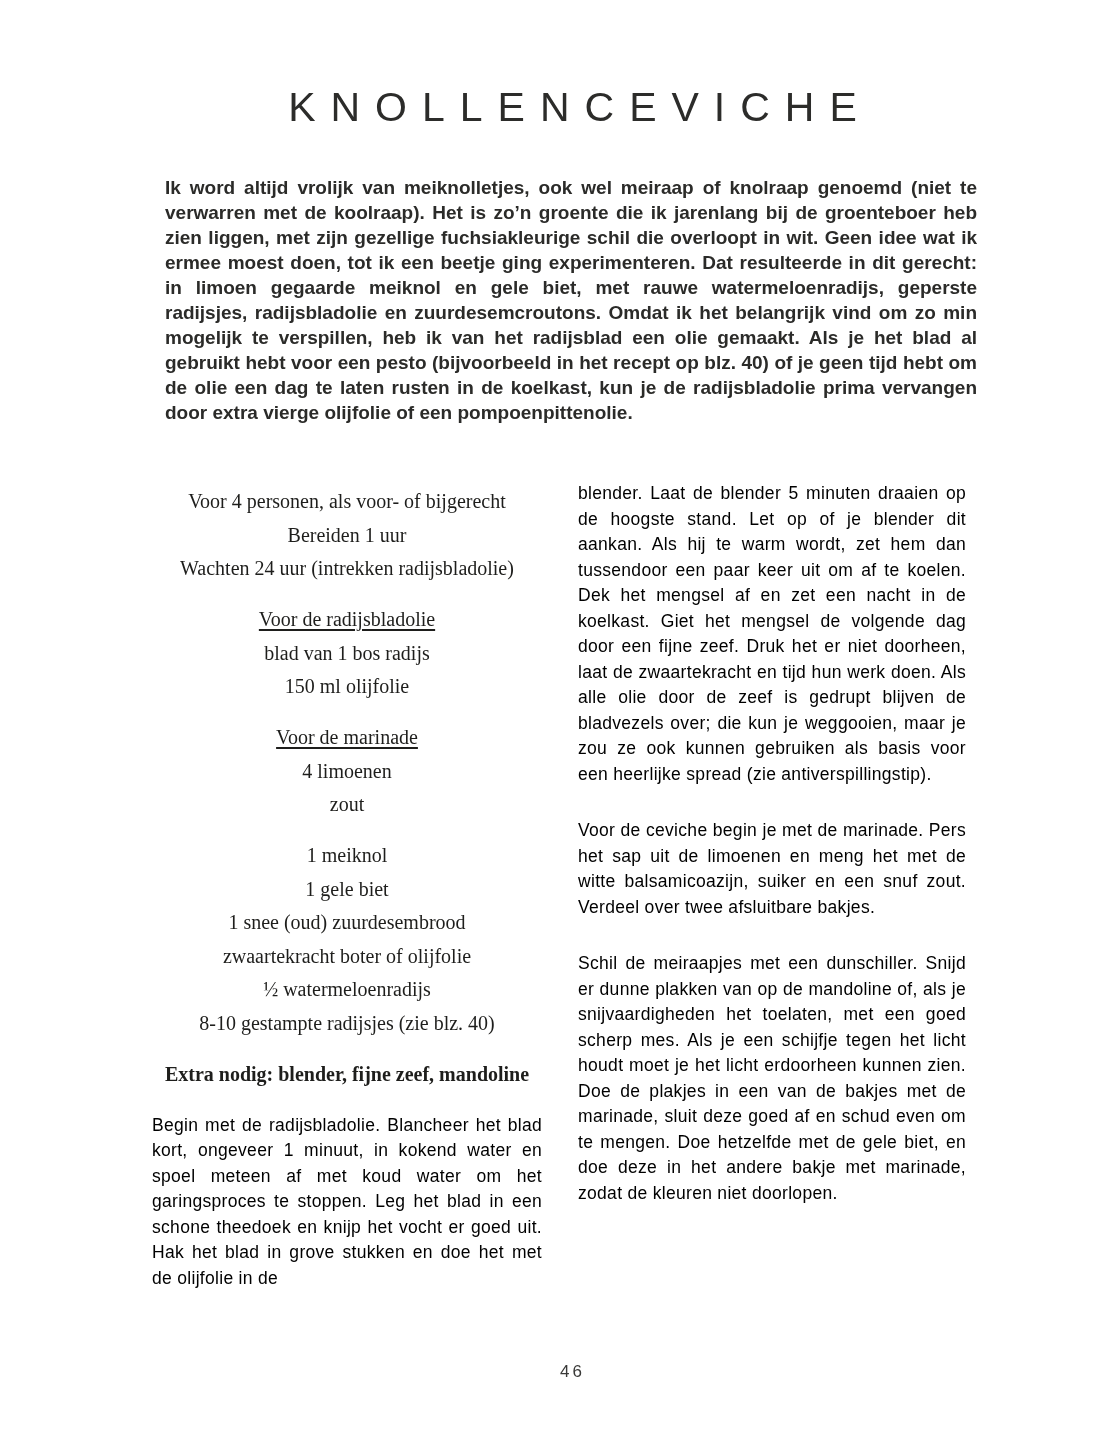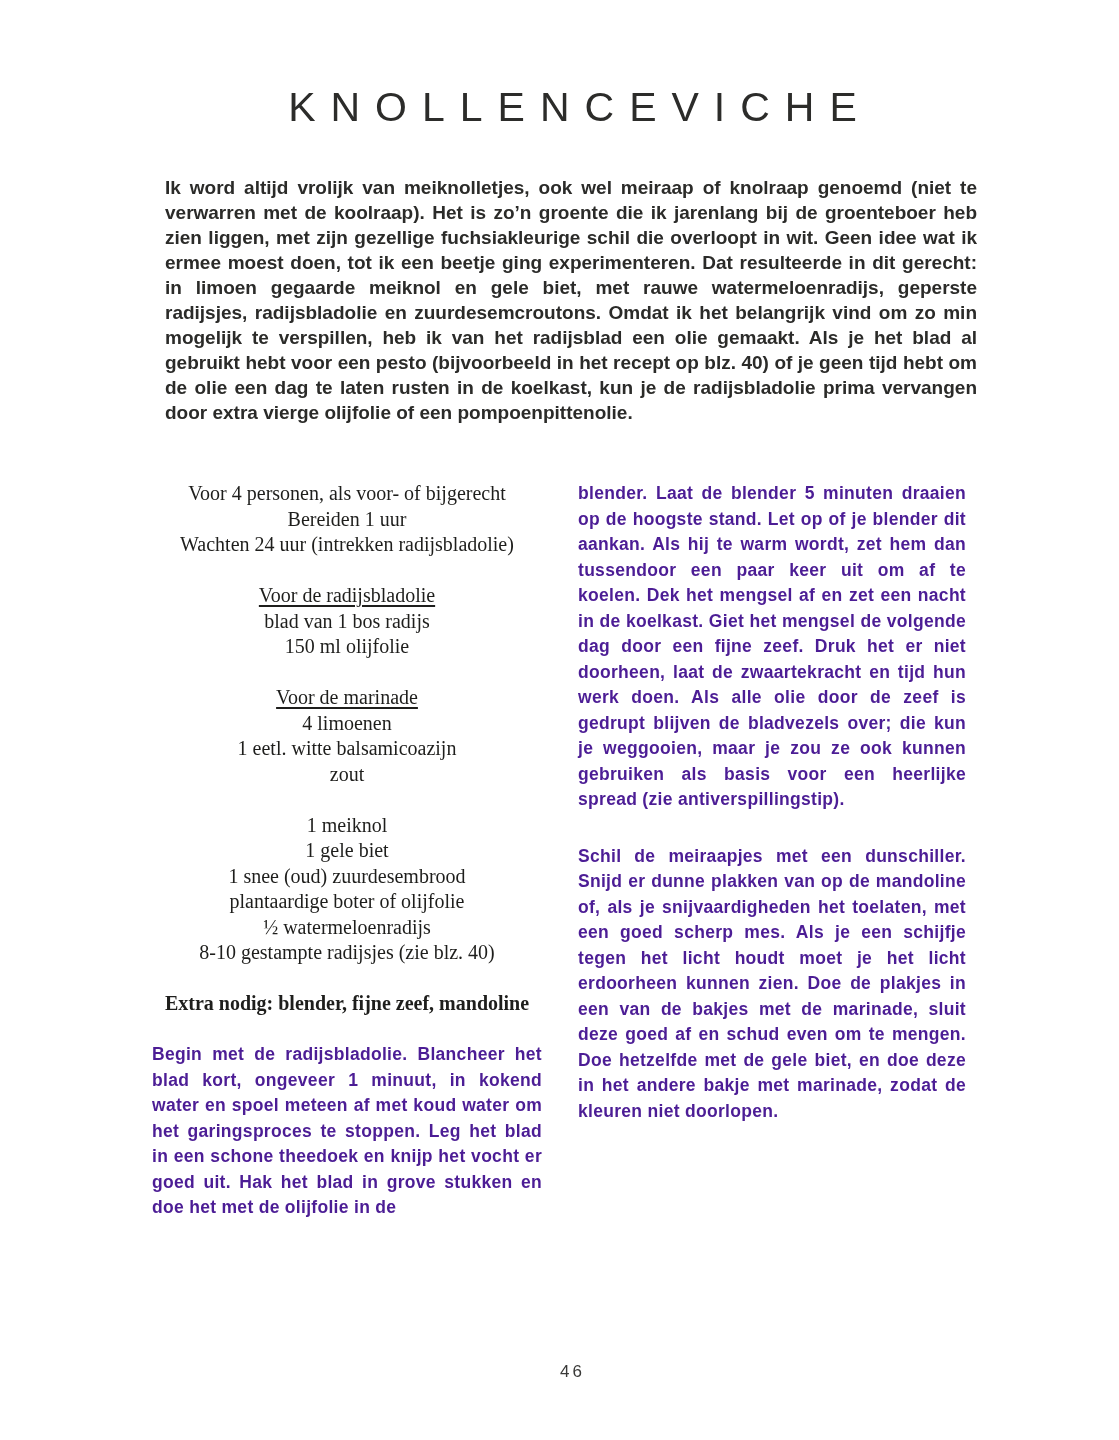--- a/index.html
+++ b/index.html
@@ -52,39 +52,39 @@
   .col-right { left: 578px; width: 388px; }
 
   .ing-block {
     margin: 0 0 25.5px 0;
     text-align: center;
     font-family: "Liberation Serif", "DejaVu Serif", serif;
     font-size: 20px;
     line-height: 25.5px;
     color: #1e1e1c;
   }
-  .ing-line { margin: 0; }
+  .ing-line { margin: 8px; }
   .ing-heading {
     text-decoration: underline;
     text-decoration-thickness: 1.5px;
     text-underline-offset: 3px;
   }
   .extra {
     font-weight: 700;
     margin-top: 25.5px;
   }
   .body-par {
     margin: 0 0 31px 0;
     font-family: "Liberation Sans", "DejaVu Sans", sans-serif;
-    font-weight: 700;
+    font-weight: 400;
     font-size: 17.5px;
     line-height: 25.5px;
     letter-spacing: 0.3px;
     text-align: justify;
-    color: #4c1d95;
+    color: #000000;
     hyphens: none;
   }
   .left-body { margin-top: 25.5px; margin-bottom: 12px; }
   .footer {
     position: absolute;
     top: 1362px;
     left: 0;
     width: 100%;
     text-align: center;
     font-family: "Liberation Sans", "DejaVu Sans", sans-serif;
@@ -113,38 +113,38 @@
 
     <div class="ing-block">
       <div class="ing-line ing-heading">Voor de radijsbladolie</div>
       <div class="ing-line">blad van 1 bos radijs</div>
       <div class="ing-line">150 ml olijfolie</div>
     </div>
 
     <div class="ing-block">
       <div class="ing-line ing-heading">Voor de marinade</div>
       <div class="ing-line">4 limoenen</div>
-      <div class="ing-line">1 eetl. witte balsamicoazijn</div>
       <div class="ing-line">zout</div>
     </div>
 
     <div class="ing-block">
       <div class="ing-line">1 meiknol</div>
       <div class="ing-line">1 gele biet</div>
       <div class="ing-line">1 snee (oud) zuurdesembrood</div>
-      <div class="ing-line">plantaardige boter of olijfolie</div>
+      <div class="ing-line">zwaartekracht boter of olijfolie</div>
       <div class="ing-line">½ watermeloenradijs</div>
       <div class="ing-line">8-10 gestampte radijsjes (zie blz. 40)</div>
     </div>
 
     <div class="ing-block extra">Extra nodig: blender, fijne zeef, mandoline</div>
 
     <p class="body-par left-body">Begin met de radijsbladolie. Blancheer het blad kort, ongeveer 1 minuut, in kokend water en spoel meteen af met koud water om het garingsproces te stoppen. Leg het blad in een schone theedoek en knijp het vocht er goed uit. Hak het blad in grove stukken en doe het met de olijfolie in de</p>
   </div>
 
   <div class="col col-right">
     <p class="body-par">blender. Laat de blender 5 minuten draaien op de hoogste stand. Let op of je blender dit aankan. Als hij te warm wordt, zet hem dan tussendoor een paar keer uit om af te koelen. Dek het mengsel af en zet een nacht in de koelkast. Giet het mengsel de volgende dag door een fijne zeef. Druk het er niet doorheen, laat de zwaartekracht en tijd hun werk doen. Als alle olie door de zeef is gedrupt blijven de bladvezels over; die kun je weggooien, maar je zou ze ook kunnen gebruiken als basis voor een heerlijke spread (zie antiverspillingstip).</p>
+    <p class="body-par">Voor de ceviche begin je met de marinade. Pers het sap uit de limoenen en meng het met de witte balsamicoazijn, suiker en een snuf zout. Verdeel over twee afsluitbare bakjes.</p>
     <p class="body-par">Schil de meiraapjes met een dunschiller. Snijd er dunne plakken van op de mandoline of, als je snijvaardigheden het toelaten, met een goed scherp mes. Als je een schijfje tegen het licht houdt moet je het licht erdoorheen kunnen zien. Doe de plakjes in een van de bakjes met de marinade, sluit deze goed af en schud even om te mengen. Doe hetzelfde met de gele biet, en doe deze in het andere bakje met marinade, zodat de kleuren niet doorlopen.</p>
   </div>
 
   <div class="footer">46</div>
 
 </div>
 
 </body></html>

